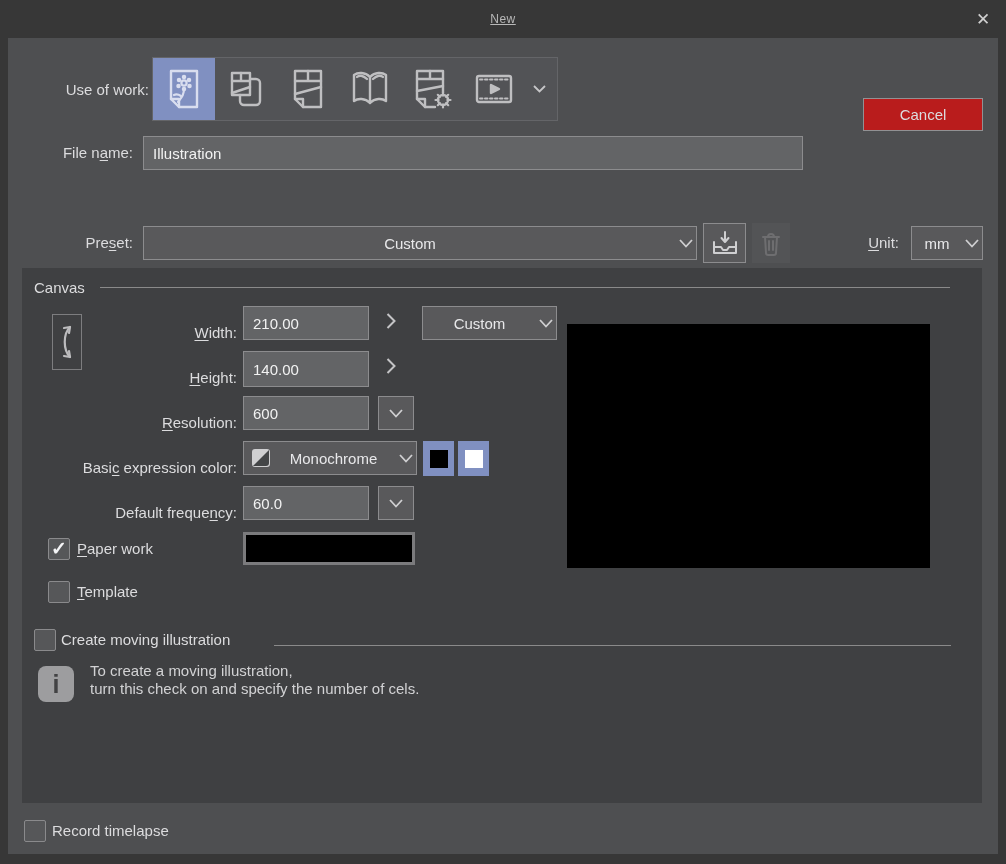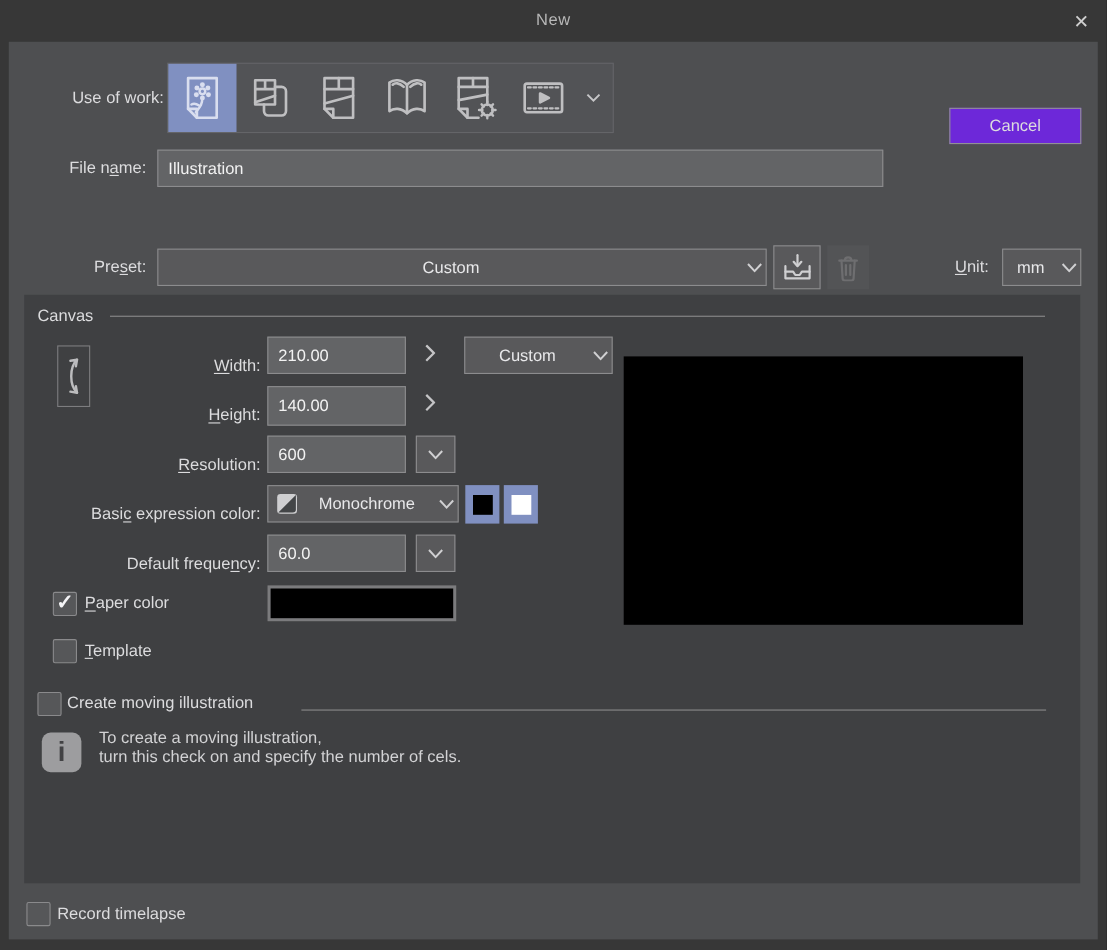--- a/index.html
+++ b/index.html
@@ -6,21 +6,21 @@
   *{box-sizing:border-box;}
   #dialog{
     position:relative;width:1006px;height:864px;background:#373737;
     font-family:"Liberation Sans",sans-serif;color:#dcdcde;overflow:hidden;
     font-weight:400;
   }
   .abs{position:absolute;}
   
   #titlebar{left:0;top:0;width:1006px;height:38px;}
   #title{left:0;top:0;width:100%;height:38px;line-height:38px;text-align:center;
-    color:#b8b8b8;font-size:15px;letter-spacing:.5px;}
+    color:#b8b8b8;font-size:12px;letter-spacing:.5px;text-decoration:underline;}
   #close{right:10px;top:7px;width:26px;height:26px;line-height:26px;text-align:center;
     color:#cfcfcf;font-size:17px;cursor:default;}
   
   #bodypanel{left:8px;top:38px;width:990px;height:816px;background:#4e4f51;}
   .flabel{font-size:15px;color:#dcdcde;height:20px;line-height:20px;white-space:nowrap;text-align:right;}
   .r-align{text-align:right;}
   .mn{text-decoration:underline;text-underline-offset:2px;}
   
   .input{background:#636466;border:1px solid #8c8c8e;color:#f2f2f2;font-size:15px;
     font-family:"Liberation Sans",sans-serif;padding:0 9px;outline:none;}
@@ -31,21 +31,21 @@
   .sqbtn{background:#59595b;border:1px solid #8c8c8e;display:flex;align-items:center;justify-content:center;color:#cfcfd1;}
   
   #uow-strip{left:152px;top:57px;width:406px;height:64px;background:#525356;
     border:1px solid #646568;display:flex;align-items:center;}
   .uow-tile{width:62px;height:62px;display:flex;align-items:center;justify-content:center;color:#bfbfc1;}
   .uow-tile.selected{background:#8090c1;color:#d9deef;}
   #uow-chev{width:28px;display:flex;justify-content:center;color:#c6c6c8;}
   
   .pushbtn{font-size:15px;text-align:center;line-height:31px;}
   #okbtn{left:863px;top:54px;width:120px;height:33px;background:#6c7da7;border:1px solid #8392ba;color:#eef0f5;}
-  #cancelbtn{left:863px;top:98px;width:120px;height:33px;background:#6d28d9;border:1px solid #919193;color:#dcdcde;}
+  #cancelbtn{left:863px;top:98px;width:120px;height:33px;background:#b91c1c;border:1px solid #919193;color:#dcdcde;}
   
   #canvasgroup{left:22px;top:268px;width:960px;height:535px;background:#3f4042;}
   .rule{height:1px;background:#8a8a8a;}
   
   .chk{width:22px;height:22px;background:#565759;border:1px solid #8a8a8c;border-radius:2px;
     display:flex;align-items:center;justify-content:center;}
   .chk .mark{color:#f4f4f6;font-size:19px;font-weight:bold;line-height:1;margin-top:-2px;}
   .chklabel{font-size:15px;line-height:22px;white-space:nowrap;}
   
   #paper-swatch{border:3px solid #7b7b7d;background:#000;}
@@ -247,21 +247,21 @@
     <input class="abs input" style="left: 221px; top: 218px; width: 126px; height: 34px;" value="60.0">
     <div class="abs sqbtn" style="left:356px;top:218px;width:36px;height:34px;">
       <svg width="14" height="9" viewBox="0 0 14 9">
           <polyline points="1,1 7,7.5 13,1" fill="none" stroke="currentColor" stroke-width="1.8"></polyline>
         </svg>
     </div>
 
     <div class="abs chk" style="left:26px;top:270px;">
         <span class="mark">✓</span>
       </div>
-    <div class="abs chklabel" style="left:55px;top:270px;"><span></span><span class="mn">P</span><span>aper color</span></div>
+    <div class="abs chklabel" style="left:55px;top:270px;"><span></span><span class="mn">P</span><span>aper work</span></div>
     <div class="abs" id="paper-swatch" style="left: 221px; top: 264px; width: 172px; height: 33px; background-color: rgb(0, 0, 0);"></div>
 
     <div class="abs chk" style="left:26px;top:313px;">
         <span class="mark"></span>
       </div>
     <div class="abs chklabel" style="left:55px;top:313px;"><span></span><span class="mn">T</span><span>emplate</span></div>
 
     <div class="abs chk" style="left:12px;top:361px;">
         <span class="mark"></span>
       </div>

